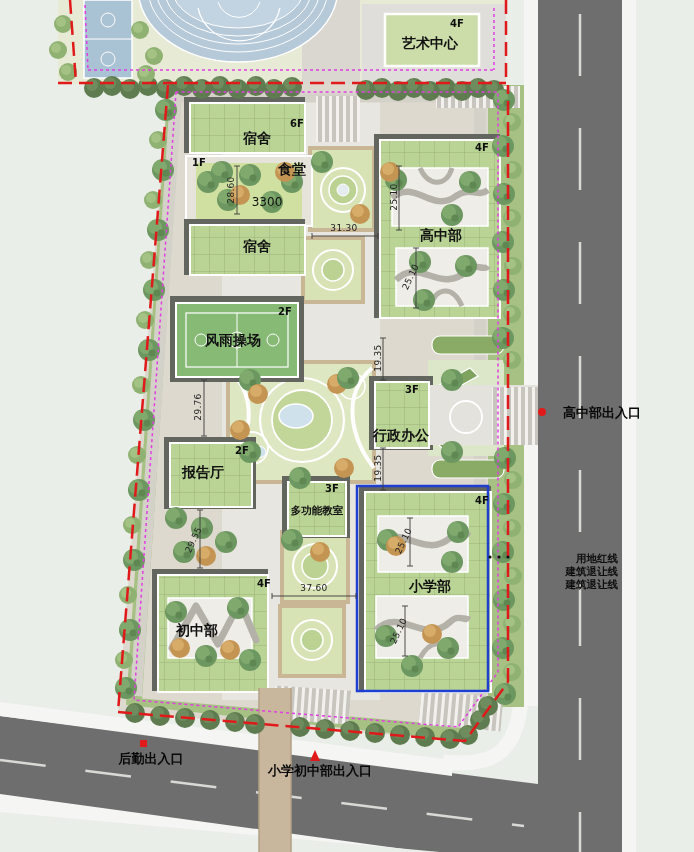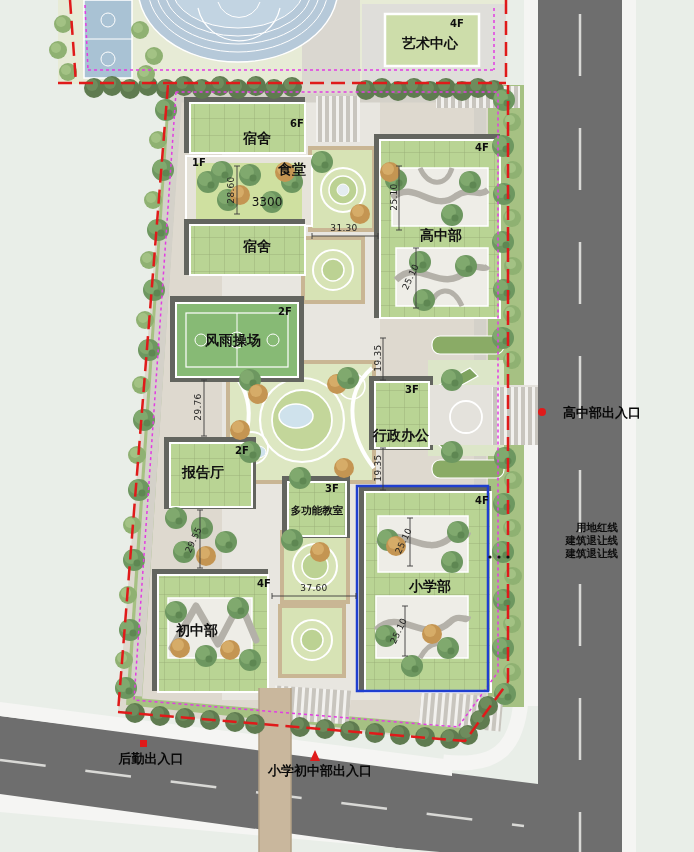--- a/index.html
+++ b/index.html
@@ -7,21 +7,21 @@
         font-family:"DejaVu Sans",sans-serif;}
   #gfx{position:absolute;left:0;top:0;}
   .lbl{position:absolute;transform:translate(-50%,-50%);white-space:nowrap;
        font-size:14px;font-weight:700;color:#111;line-height:1;}
   .flr{font-size:10px;font-weight:700;color:#0d0d0d;}
   .dim{font-size:9px;font-weight:400;color:#222;letter-spacing:.3px;}
   .r90{transform:translate(-50%,-50%) rotate(-90deg);}
   .r65{transform:translate(-50%,-50%) rotate(-65deg);}
   .ent{font-size:13px;font-weight:700;color:#080808;}
   .legend{position:absolute;right:76px;transform:translateY(-50%);font-size:10.5px;
-          font-weight:700;color:#0d0d0d;white-space:nowrap;line-height:1;}
+          font-weight:700;color:#0d0d0d;white-space:nowrap;line-height:1;margin-top:31px;}
   .big{font-size:12px;font-weight:400;margin-top:13px;}
 </style>
 </head>
 <body>
 
 <div id="plan">
 <svg id="gfx" width="694" height="852" viewBox="0 0 694 852">
   <defs>
     <pattern id="bgrid" width="15" height="17" patternUnits="userSpaceOnUse">
       <rect width="15" height="17" fill="#b9d494"></rect>

